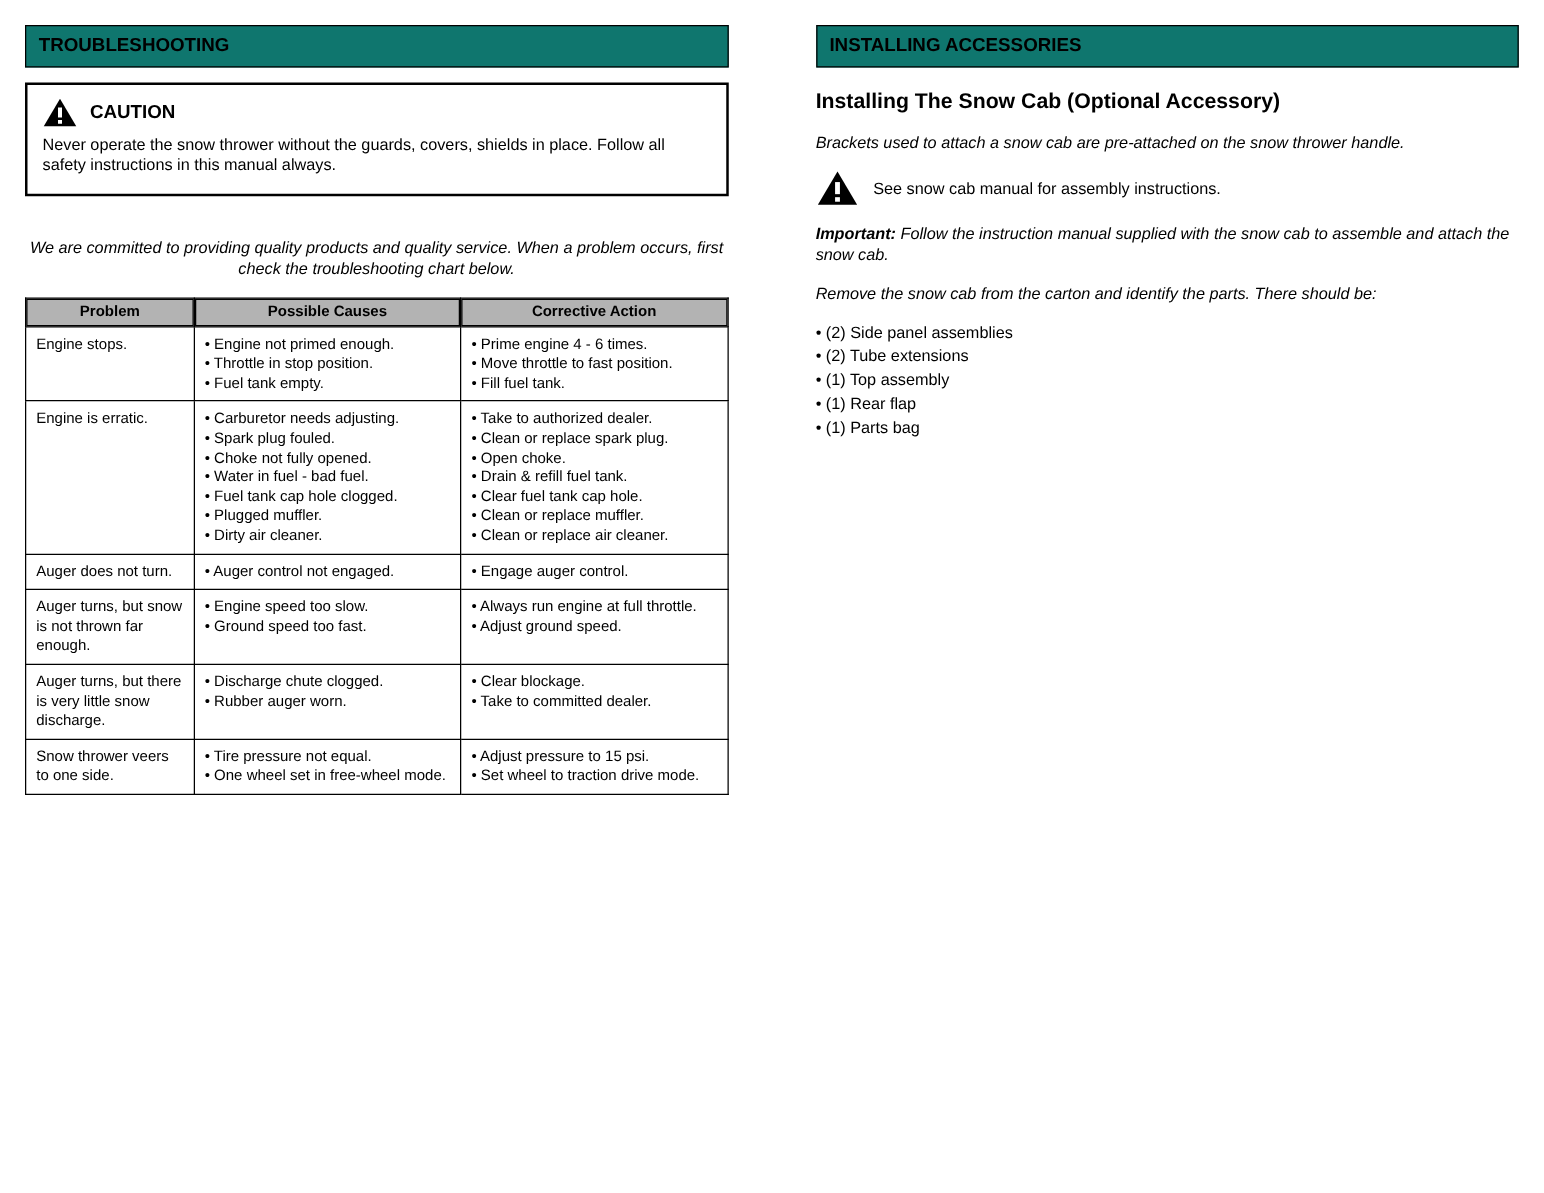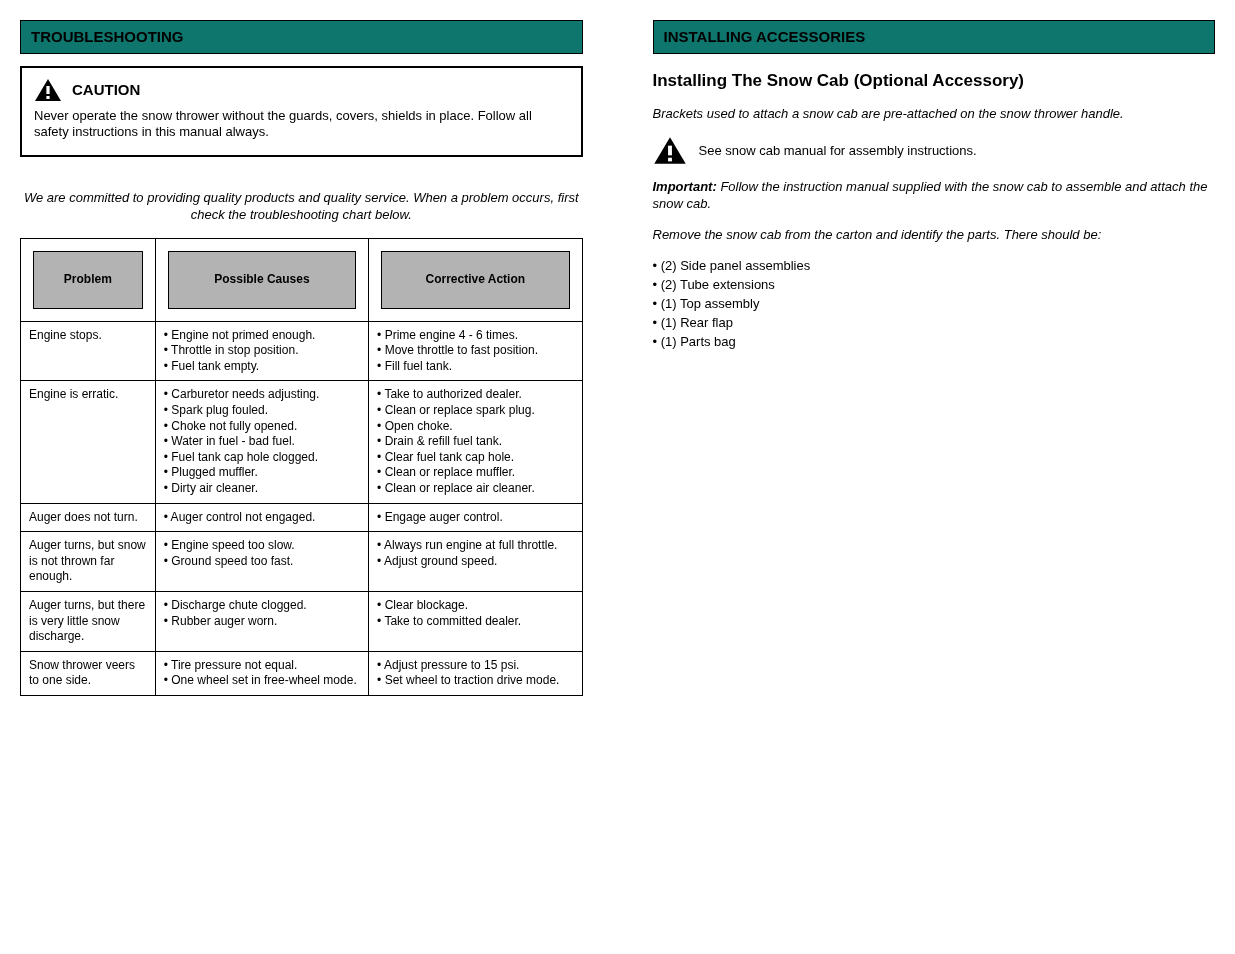--- a/index.html
+++ b/index.html
@@ -66,24 +66,24 @@
   table.troubleshoot th,
   table.troubleshoot td {
     border: 1px solid #000;
     vertical-align: top;
     font-size: 12px;
   }
   table.troubleshoot th {
     padding: 0;
   }
   .th-inner {
-    margin: 12px;
+    margin: 0;
     background: #b3b3b3;
     border: 1px solid #000;
-    padding: 20px 6px;
+    padding: 2px 6px;
     font-weight: bold;
     text-align: center;
   }
   table.troubleshoot td {
     padding: 6px 8px;
   }
   .col1 { width: 24%; }
   .col2 { width: 38%; }
   .col3 { width: 38%; }
   .right-sub {

